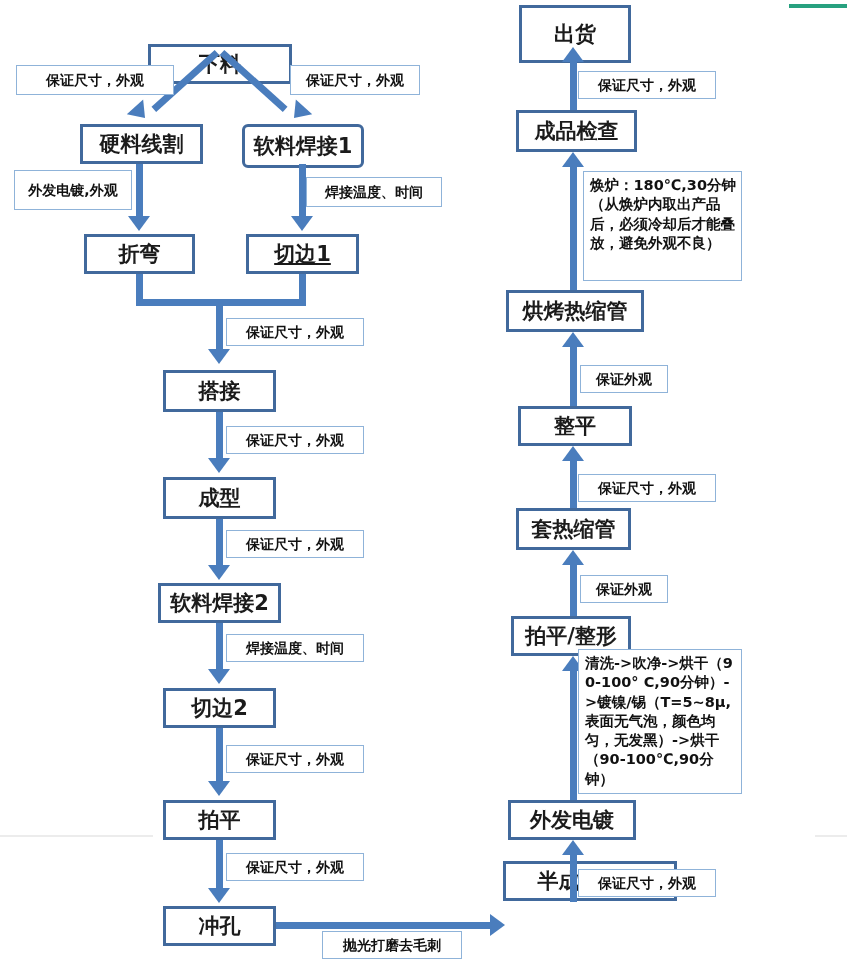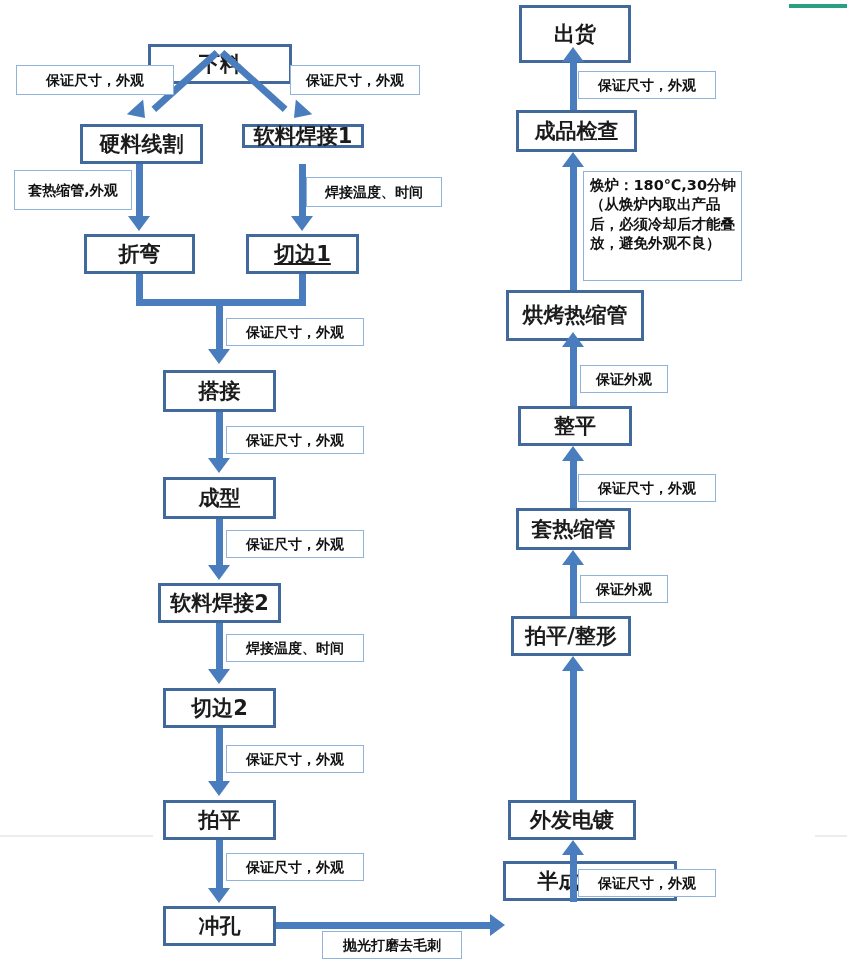--- a/index.html
+++ b/index.html
@@ -88,21 +88,21 @@
 <div id="stage">
 
   <div class="green-rule" style="left:789px;top:4px;width:58px;height:4px;"></div>
   <div class="gray-rule" style="left:0px;top:835px;width:153px;height:2px;"></div>
   <div class="gray-rule" style="left:815px;top:835px;width:32px;height:2px;"></div>
 
   <div class="node" style="left:148px;top:8px;width:144px;height:40px;margin-top:36px;">下料</div>
 
   <div class="node" style="left:80px;top:124px;width:123px;height:40px;">硬料线割</div>
 
-  <div class="node" style="left:242px;top:124px;width:122px;height:24px;">软料焊接1</div>
+  <div class="node" style="left:242px;top:124px;width:122px;height:44px;border-radius:6px;">软料焊接1</div>
 
   <div class="node" style="left:84px;top:234px;width:111px;height:40px;">折弯</div>
 
   <div class="node" style="left:246px;top:234px;width:113px;height:40px;text-decoration:underline;">切边1</div>
 
   <div class="node" style="left:163px;top:370px;width:113px;height:42px;">搭接</div>
 
   <div class="node" style="left:163px;top:477px;width:113px;height:42px;">成型</div>
 
   <div class="node" style="left:158px;top:583px;width:123px;height:40px;">软料焊接2</div>
@@ -146,21 +146,21 @@
   <div class="shaft" style="left:216px;top:840px;width:7px;height:50px;"></div>
   <div class="head-down" style="left:208px;top:888px;"></div>
 
   <div class="shaft" style="left:276px;top:922px;width:218px;height:7px;"></div>
   <div class="head-right" style="left:490px;top:914px;"></div>
 
   <div class="note" style="left:16px;top:65px;width:158px;height:30px;">保证尺寸，外观</div>
 
   <div class="note" style="left:290px;top:65px;width:130px;height:30px;">保证尺寸，外观</div>
 
-  <div class="note wrap" style="left:14px;top:170px;width:118px;height:40px;">套热缩管,外观</div>
+  <div class="note wrap" style="left:14px;top:170px;width:118px;height:40px;">外发电镀,外观</div>
 
   <div class="note" style="left:306px;top:177px;width:136px;height:30px;">焊接温度、时间</div>
 
   <div class="note" style="left:226px;top:318px;width:138px;height:28px;">保证尺寸，外观</div>
 
   <div class="note" style="left:226px;top:426px;width:138px;height:28px;">保证尺寸，外观</div>
 
   <div class="note" style="left:226px;top:530px;width:138px;height:28px;">保证尺寸，外观</div>
 
   <div class="note" style="left:226px;top:634px;width:138px;height:28px;">焊接温度、时间</div>
@@ -174,21 +174,21 @@
   <div class="node" style="left:503px;top:852px;width:174px;height:40px;margin-top:9px;">半成品检查</div>
 
   <div class="node" style="left:508px;top:800px;width:128px;height:40px;">外发电镀</div>
 
   <div class="node" style="left:511px;top:616px;width:120px;height:40px;">拍平/整形</div>
 
   <div class="node" style="left:516px;top:508px;width:115px;height:42px;">套热缩管</div>
 
   <div class="node" style="left:518px;top:406px;width:114px;height:40px;">整平</div>
 
-  <div class="node" style="left:506px;top:290px;width:138px;height:51px;">烘烤热缩管</div>
+  <div class="node" style="left:506px;top:290px;width:138px;height:42px;">烘烤热缩管</div>
 
   <div class="node" style="left:516px;top:110px;width:121px;height:42px;">成品检查</div>
 
   <div class="node" style="left:519px;top:5px;width:112px;height:58px;">出货</div>
 
   <div class="shaft" style="left:570px;top:855px;width:7px;height:47px;"></div>
   <div class="head-up" style="left:562px;top:840px;"></div>
 
   <div class="shaft" style="left:570px;top:671px;width:7px;height:129px;"></div>
   <div class="head-up" style="left:562px;top:656px;"></div>
@@ -211,16 +211,17 @@
   <div class="note" style="left:578px;top:869px;width:138px;height:28px;">保证尺寸，外观</div>
 
   <div class="note" style="left:580px;top:575px;width:88px;height:28px;">保证外观</div>
 
   <div class="note" style="left:578px;top:474px;width:138px;height:28px;">保证尺寸，外观</div>
 
   <div class="note" style="left:580px;top:365px;width:88px;height:28px;">保证外观</div>
 
   <div class="note" style="left:578px;top:71px;width:138px;height:28px;">保证尺寸，外观</div>
 
+  <div class="bignote" style="left:578px;top:649px;width:164px;height:145px;">清洗-&gt;吹净-&gt;烘干（90-100° C,90分钟）-&gt;镀镍/锡（T=5~8μ,表面无气泡，颜色均匀，无发黑）-&gt;烘干（90-100℃,90分钟）</div>
 
   <div class="bignote" style="left:583px;top:171px;width:159px;height:110px;">焕炉：180℃,30分钟（从焕炉内取出产品后，必须冷却后才能叠放，避免外观不良）</div>
 
 </div>
 
 </body></html>

